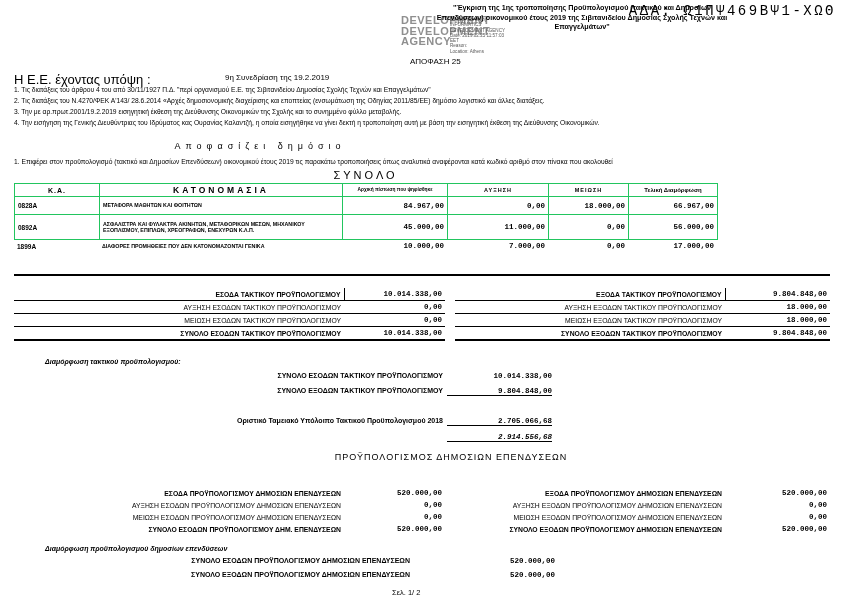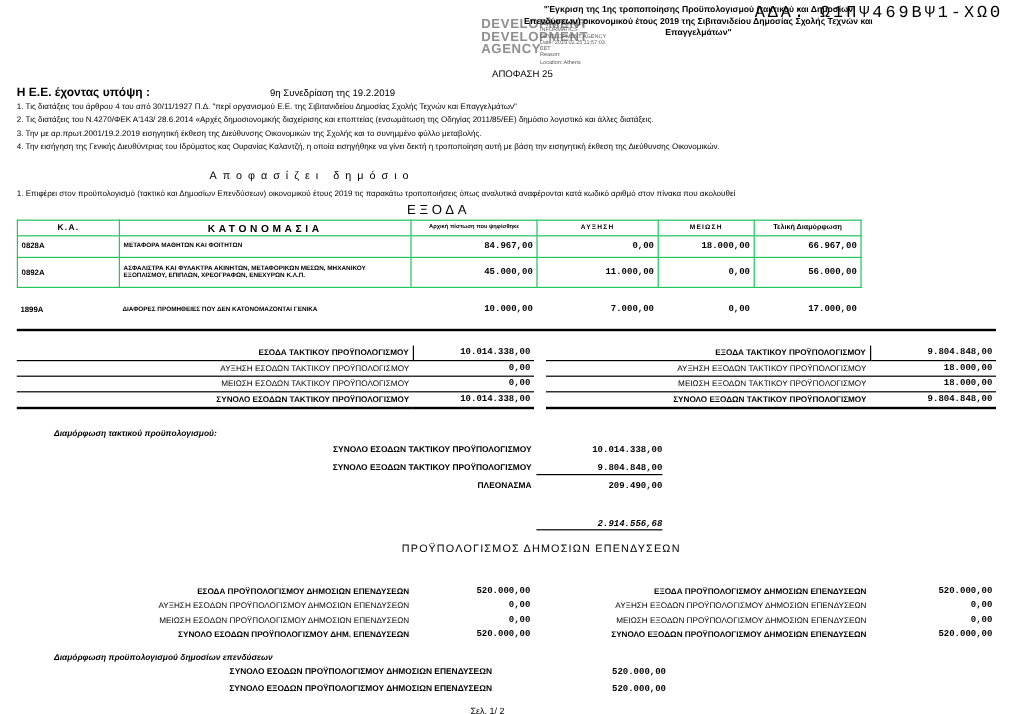--- a/index.html
+++ b/index.html
@@ -27,21 +27,21 @@
   }
   .ada {
     right:6px; top:3px;
     font-family:"Liberation Mono", monospace;
     font-size:14px; letter-spacing:2.5px; white-space:nowrap;
   }
   .session { left:225px; top:57px; font-size:8px;margin-top:16px; }
   .decision { left:410px; top:57px; font-size:8px; }
 
   
-  .pre-head { left:14px; top:72px; font-size:10px;font-weight:bold; }
+  .pre-head { left:14px; top:72px; font-size:13px; }
   .pre-items { left:14px; top:84px; font-size:6.7px; line-height:11px; }
   .pre-items div { white-space:nowrap; }
 
   .resolve-head {
     left:0; top:141px; width:520px; text-align:center;
     font-size:9px; letter-spacing:5px;
   }
   .intro { left:14px; top:158px; font-size:6.7px; white-space:nowrap; }
 
   
@@ -61,21 +61,21 @@
   .h-fin  { font-size:6px; font-weight:bold; text-align:center; }
   td.ka   { font-size:6.5px; font-weight:bold; }
   td.nm   { font-size:5.3px; font-weight:bold; line-height:6.2px; }
   td.num, .outrow .num {
     text-align:right; font-family:"Liberation Mono", monospace;
     font-weight:bold; font-size:7.5px; white-space:nowrap;
   }
   tr.r1 td { height:15px; }
   tr.r2 td { height:22px; }
   .outrow {
-    position:absolute; left:14px; top:254px; width:703px;
+    position:absolute; left:14px; top:242px; width:703px;
     display:grid; grid-template-columns:85px 243px 105px 101px 80px 89px;
     align-items:center;
   }
   .outrow .ka { font-size:6.5px; font-weight:bold; padding:0 3px; }
   .outrow .nm { font-size:5.3px; font-weight:bold; padding:0 3px; }
   .outrow .num { padding:0 3px; }
   .thick-rule { left:14px; top:274px; width:816px; border-top:2.5px solid #000; height:0; }
 
   
   .sumtbl { position:absolute; border-collapse:collapse; table-layout:fixed; }
@@ -132,21 +132,21 @@
 <div class="abs pre-items">
   <div>1. Τις διατάξεις του άρθρου 4 του από 30/11/1927 Π.Δ. "περί οργανισμού Ε.Ε. της Σιβιτανιδείου Δημοσίας Σχολής Τεχνών και Επαγγελμάτων"</div>
   <div>2. Τις διατάξεις του Ν.4270/ΦΕΚ Α'143/ 28.6.2014 «Αρχές δημοσιονομικής διαχείρισης και εποπτείας (ενσωμάτωση της Οδηγίας 2011/85/ΕΕ) δημόσιο λογιστικό και άλλες διατάξεις.</div>
   <div>3. Την με αρ.πρωτ.2001/19.2.2019 εισηγητική έκθεση της Διεύθυνσης Οικονομικών της Σχολής και το συνημμένο φύλλο μεταβολής.</div>
   <div>4. Την εισήγηση της Γενικής Διευθύντριας του Ιδρύματος κας Ουρανίας Καλαντζή, η οποία εισηγήθηκε να γίνει δεκτή η τροποποίηση αυτή με βάση την εισηγητική έκθεση της Διεύθυνσης Οικονομικών.</div>
 </div>
 
 <div class="abs resolve-head">Αποφασίζει δημόσιο</div>
 <div class="abs intro">1. Επιφέρει στον προϋπολογισμό (τακτικό και Δημοσίων Επενδύσεων) οικονομικού έτους 2019 τις παρακάτω τροποποιήσεις όπως αναλυτικά αναφέρονται κατά κωδικό αριθμό στον πίνακα που ακολουθεί</div>
 
-<div class="abs exp-title">ΕΞΟΔΑ</div>
+<div class="abs exp-title">ΣΥΝΟΛΟ</div>
 <table class="exp">
   <colgroup>
     <col style="width:85px">
       <col style="width:243px">
       <col style="width:105px">
     <col style="width:101px">
       <col style="width:80px">
       <col style="width:89px">
   </colgroup>
   <thead>
@@ -242,23 +242,23 @@
 <div class="abs adj-head tac-adj-head">Διαμόρφωση τακτικού προϋπολογισμού:</div>
 <div class="abs" style="left:0; top:372px; width:600px; height:82px;">
   <div class="adjrow" style="top:0;">
     <span class="adj-label">ΣΥΝΟΛΟ ΕΣΟΔΩΝ ΤΑΚΤΙΚΟΥ ΠΡΟΫΠΟΛΟΓΙΣΜΟΥ</span>
     <span class="adj-val">10.014.338,00</span>
   </div>
   <div class="adjrow" style="top:15px;">
     <span class="adj-label">ΣΥΝΟΛΟ ΕΞΟΔΩΝ ΤΑΚΤΙΚΟΥ ΠΡΟΫΠΟΛΟΓΙΣΜΟΥ</span>
     <span class="adj-val u">9.804.848,00</span>
   </div>
-  <div class="adjrow" style="top:30px;">
-    <span class="adj-label">ΠΛΕΟΝΑΣΜΑ</span>
-    <span class="adj-val">209.490,00</span>
+  <div class="adjrow" style="top:45px;">
+    <span class="adj-label">Οριστικό Ταμειακό Υπόλοιπο Τακτικού Προϋπολογισμού 2018</span>
+    <span class="adj-val u">2.705.066,68</span>
   </div>
   <div class="adjrow" style="top:61px;font-style:italic;">
     <span class="adj-label"></span>
     <span class="adj-val u">2.914.556,68</span>
   </div>
 </div>
 
 <div class="abs inv-title">ΠΡΟΫΠΟΛΟΓΙΣΜΟΣ ΔΗΜΟΣΙΩΝ ΕΠΕΝΔΥΣΕΩΝ</div>
 
 <table class="sumtbl plain inv-inc">

